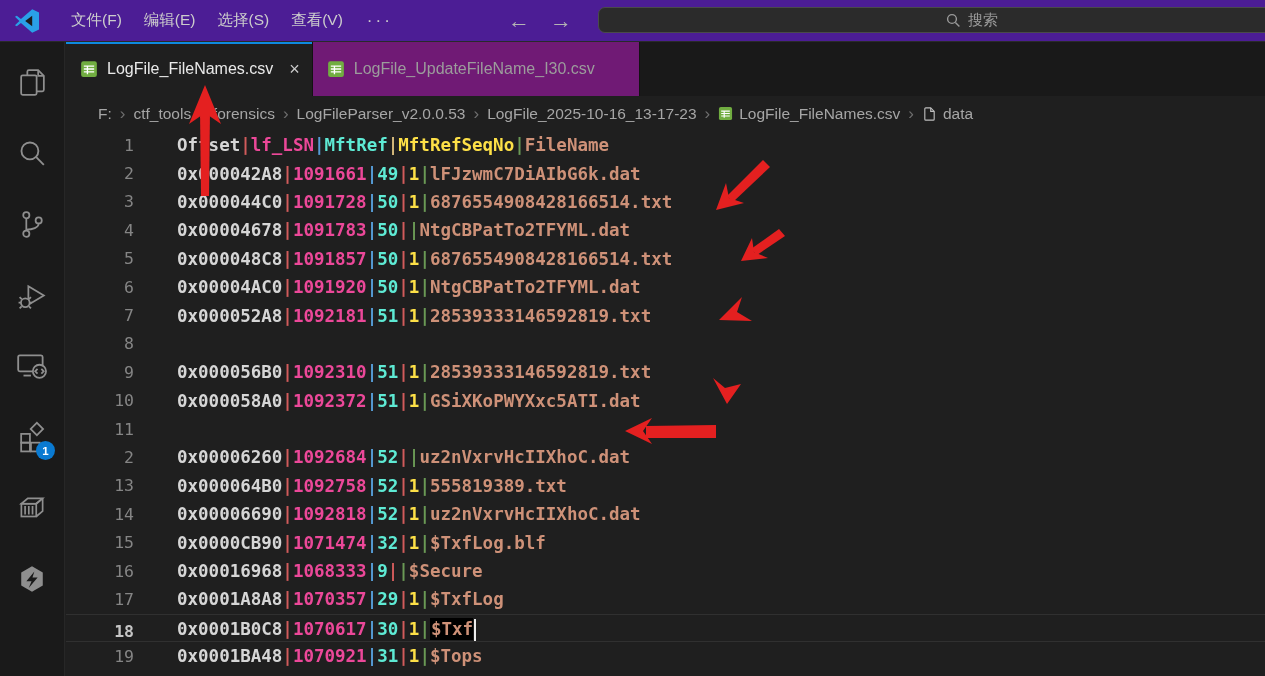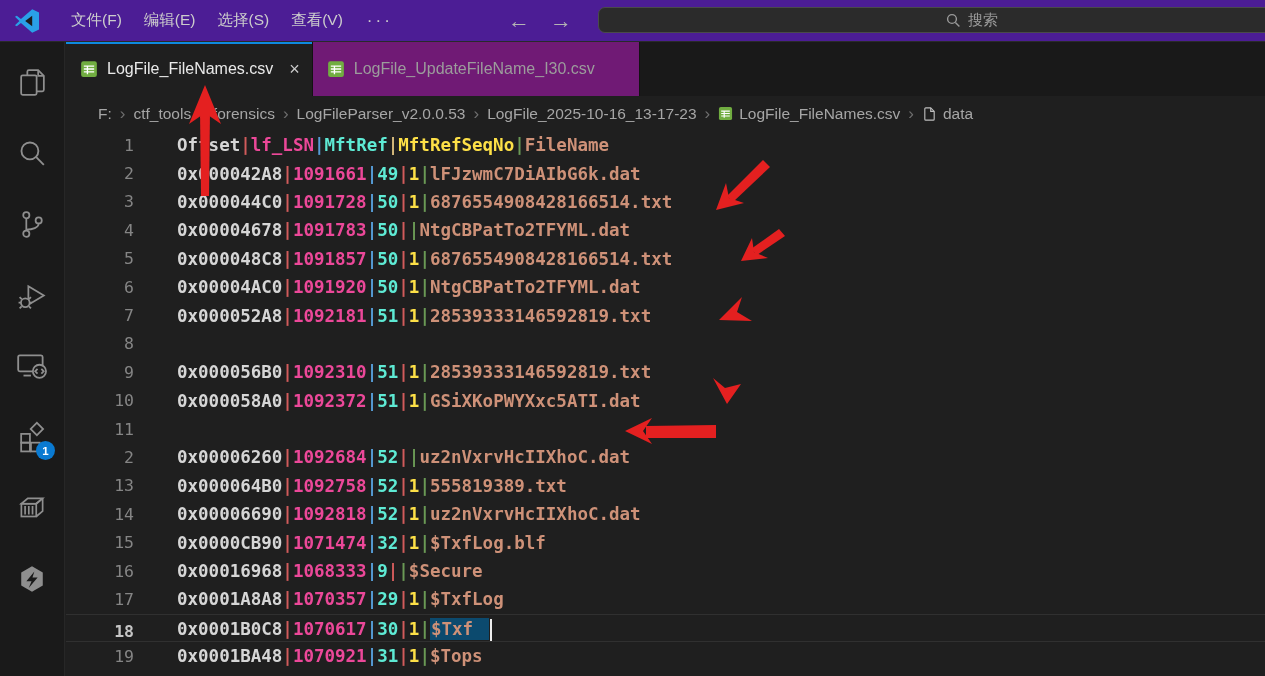--- a/index.html
+++ b/index.html
@@ -48,21 +48,21 @@
   .editor{position:absolute;top:89px;left:0;right:0;bottom:0;
           font-family:"DejaVu Sans Mono","Liberation Mono",monospace;
           font-size:17.5px;font-weight:bold;}
   .row{height:28.4px;display:flex;align-items:center;box-sizing:border-box;width:100%;}
   .row.current{border-top:1px solid #303030;border-bottom:1px solid #303030;align-items:flex-end;}
   .ln{width:68px;text-align:right;color:#858585;flex:none;font-size:16.5px;font-weight:normal;}
   .row.current .ln{color:#c6c6c6;font-weight:bold;}
   .code{margin-left:43px;white-space:pre;}
   .w{color:#d6d6d6}.b{color:#ec4899}.y{color:#5eead4}.g{color:#fde047}.s{color:#ce9178}
   .pr{color:#d15b5b}.pb{color:#569cd6}.py{color:#d7ba7d}.pg{color:#6a9955}
-  .hl{background:#0c4a6e;padding:1px 16px 1px 1px;}
+  .hl{background:#000000;padding:1px 0 1px 1px;}
   .cursor{display:inline-block;width:2.2px;height:22px;background:#ececec;vertical-align:middle;margin-left:1px;}
 
   
   .arrows{position:absolute;left:0;top:0;width:1265px;height:676px;pointer-events:none;z-index:20;}
 
   svg.icon{display:block;}
 </style>
 </head>
 <body>
 

